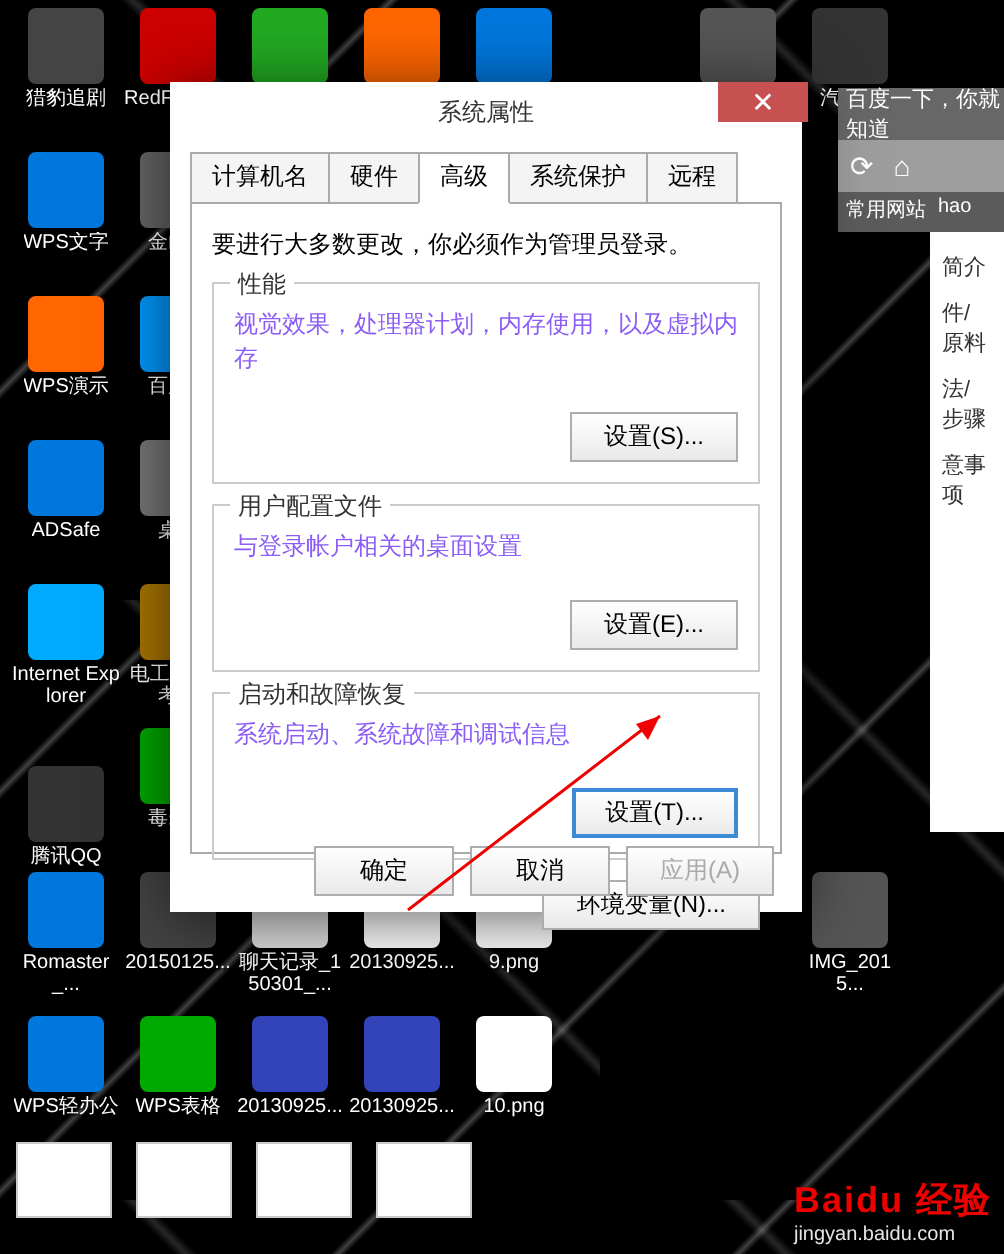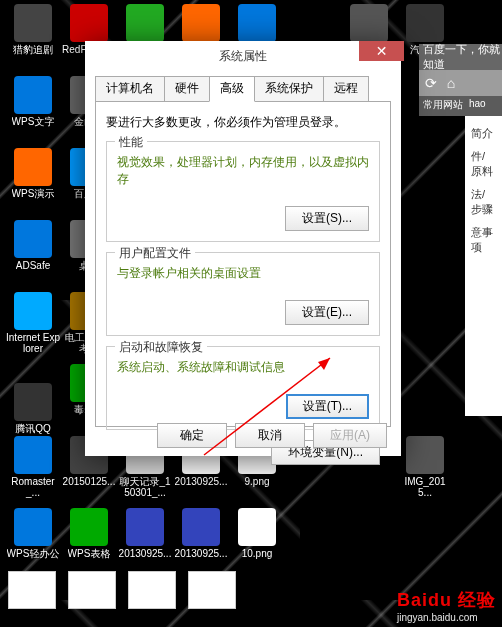--- a/index.html
+++ b/index.html
@@ -27,21 +27,21 @@
     color: #fff; display: flex; align-items: center; justify-content: center; font-size: 14px; cursor: pointer; }
   .tab-row { display: flex; padding: 0 10px; margin-top: 4px; text-align: center; }
   .tab { padding: 3px 10px 4px; border: 1px solid #aaa; border-bottom: none; background: #fff; margin-right: -1px;
     font-size: 12px; cursor: pointer; position: relative; top: 1px;}
   .tab.active { background: #fff; border-bottom: 1px solid #fff; z-index: 2; }
   .tab:not(.active){ background:#f4f4f4; }
   .tab-body { border: 1px solid #aaa; margin: 0 10px; padding: 8px 10px; height: 326px; position: relative; }
   .admin-note { margin: 4px 0 10px; }
   .group { border: 1px solid #ccc; padding: 8px 10px 10px; margin-bottom: 10px; position: relative; }
   .group .legend { position: absolute; top: -8px; left: 8px; background: #fff; padding: 0 4px; color: #333; font-size: 12px;}
-  .group .desc { color: #4d7c0f; margin: 4px 0 18px; }
+  .group .desc { color: #8b5cf6; margin: 4px 0 18px; }
   .group .btnrow { text-align: right;}
   .btn { border: 1px solid #adadad; background: linear-gradient(#fff,#e9e9e9); padding: 3px 16px; font-size: 12px; cursor: pointer; display:inline-block; min-width:70px; text-align:center;}
   .btn.highlight { border-color: #3a8ad6; box-shadow: 0 0 0 1px #3a8ad6 inset; }
   .env-row { text-align: right; margin-top: 0px; }
   .dlg-footer { position: absolute; bottom: 8px; right: 14px; display: flex; gap: 8px; }
   .btn.disabled { color: #aaa; cursor: default; }
   
   .arrow { position: absolute; pointer-events: none; }
   .arrow line { stroke: #e00; stroke-width: 1.5; }
   .arrow polygon{ fill:#e00;}

